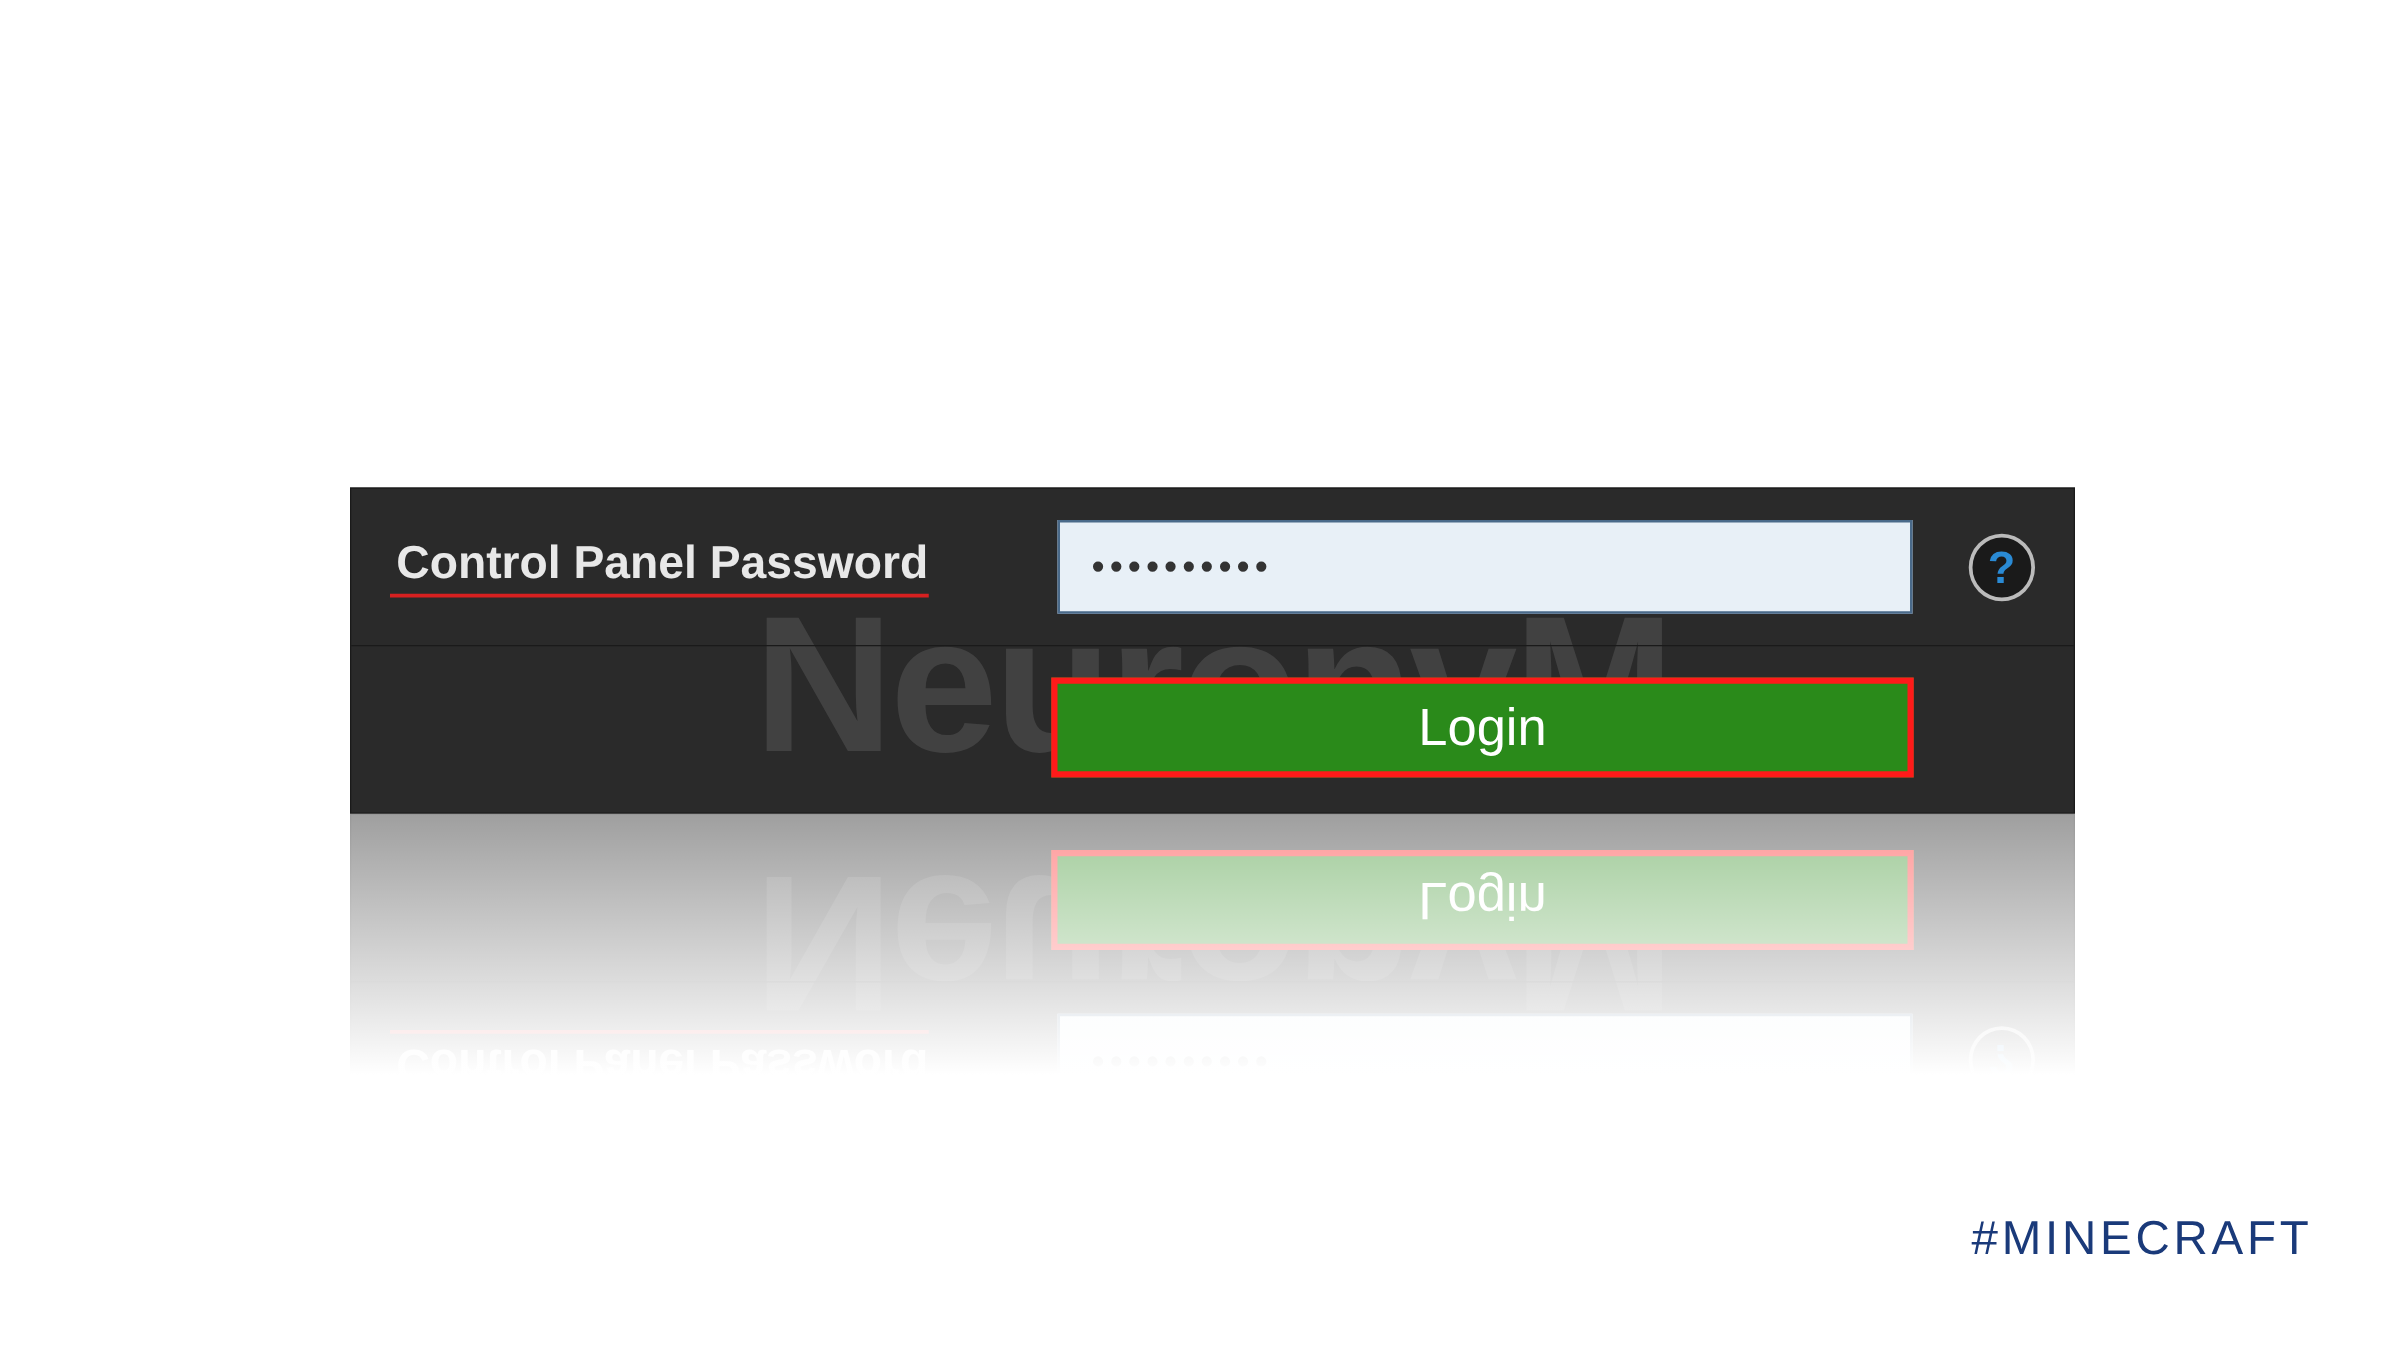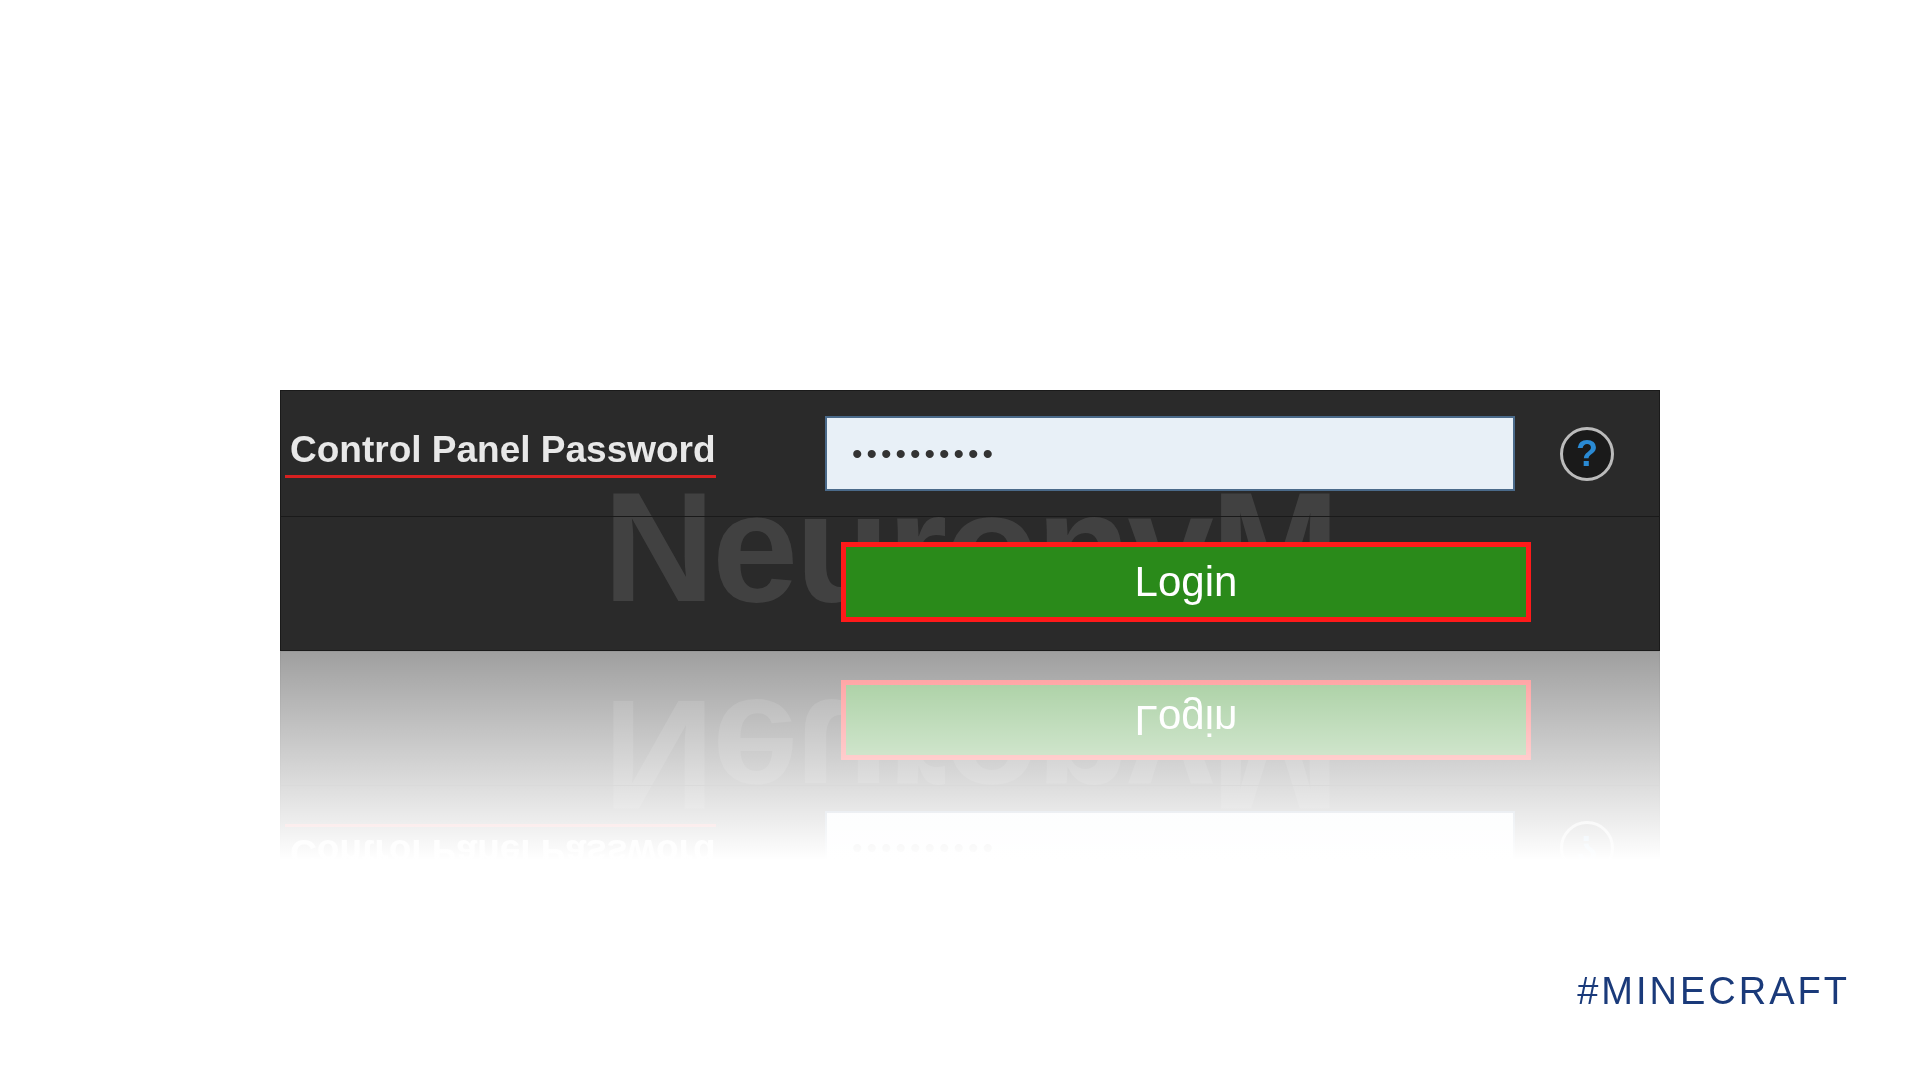--- a/index.html
+++ b/index.html
@@ -40,21 +40,21 @@
       color: rgba(110, 110, 110, 0.35);
       letter-spacing: -3px;
       pointer-events: none;
       white-space: nowrap;
       z-index: 1;
     }
     
     .row {
       display: flex;
       align-items: center;
-      padding: 25px 4px;
+      padding: 25px 31px;
       position: relative;
       z-index: 2;
     }
     
     .row-top {
       border-bottom: 1px solid #1a1a1a;
     }
     
     .row-bottom {
       padding: 25px 8px 28px 20px;

